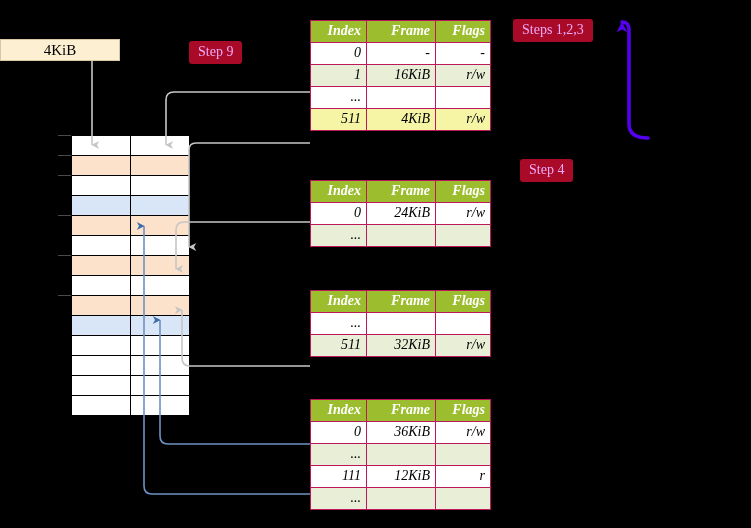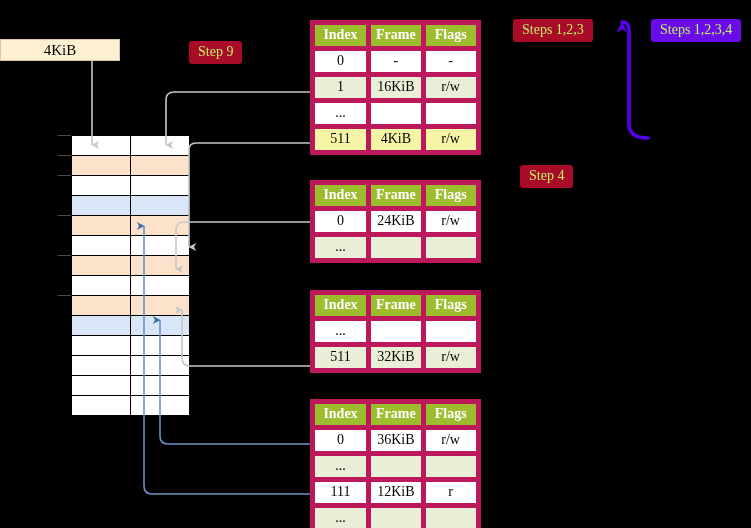--- a/index.html
+++ b/index.html
@@ -17,21 +17,21 @@
   .stage {
     position: absolute;
     left: 0; top: 0;
     width: 751px;
     height: 528px;
   }
 
   
   .badge {
     position: absolute;
-    color: #bef264;
+    color: #f0abfc;
     font-size: 14px;
     line-height: 1;
     padding: 4px 9px 5px 9px;
     border-radius: 3px;
     white-space: nowrap;
     font-family: "Liberation Serif", "DejaVu Serif", serif;
   }
   .badge-red   { background: #A80A28; }
   .badge-blue  { background: #6A0CEA; }
 
@@ -77,63 +77,63 @@
   
   .ptable {
     position: absolute;
     border-collapse: collapse;
     border-spacing: 0;
     font-size: 14px;
     background: #ffffff;
     box-shadow: 2px 2px 0 rgba(0,0,0,0.25);
   }
   .ptable th, .ptable td {
-    border: 5px solid #be185d;
+    border: 1px solid #be185d;
     padding: 2px 5px 3px 5px;
-    text-align: center;
+    text-align: right;
     height: 19px;
     box-sizing: border-box;
     font-weight: normal;
     color: #000000;
     white-space: nowrap;
     vertical-align: middle;
     background: #ffffff;
+    font-style: italic;
   }
   .ptable th {
     background: #9CBE2E;
     color: #ffffff;
     font-weight: bold;
     font-size: 14px;
   }
   .ptable tr.alt td { background: #E9EED6; }
   .ptable td.hl { background: #F6F5A6; }
   .ptable .c-index { width: 56px; }
-  .ptable .c-frame { width: 51px; }
+  .ptable .c-frame { width: 69px; }
   .ptable .c-flags { width: 55px; }
 
   svg.overlay {
     position: absolute;
     left: 0; top: 0;
     width: 751px;
     height: 528px;
     pointer-events: none;
   }
 </style>
 </head>
 <body>
 
 <div class="stage">
 
   <div class="badge badge-red" style="left:189px; top:41px;">Step 9</div>
 
   <div class="badge badge-red" style="left:513px; top:19px;">Steps 1,2,3</div>
 
-  <div class="badge badge-blue" style="left:651px; top:19px;">Steps 1,2,3,4</div>
-
-  <div class="badge badge-red" style="left:520px; top:165px;">Step 4</div>
+
+  <div class="badge badge-red" style="left:520px; top:159px;">Step 4</div>
 
   <div class="frame-box" style="left:0px; top:39px; width:120px; height:22px;">4KiB</div>
 
   <div class="memcol" id="memcol" style="left:71px; top:135px; width:119px; height:280px;">
       <div class="memrow" style="top: 0px; height: 21px; width: 119px;"></div>
       <div class="memrow peach" style="top: 20px; height: 21px; width: 119px;"></div>
       <div class="memrow" style="top: 40px; height: 21px; width: 119px;"></div>
       <div class="memrow blue" style="top: 60px; height: 21px; width: 119px;"></div>
       <div class="memrow peach" style="top: 80px; height: 21px; width: 119px;"></div>
       <div class="memrow" style="top: 100px; height: 21px; width: 119px;"></div>

